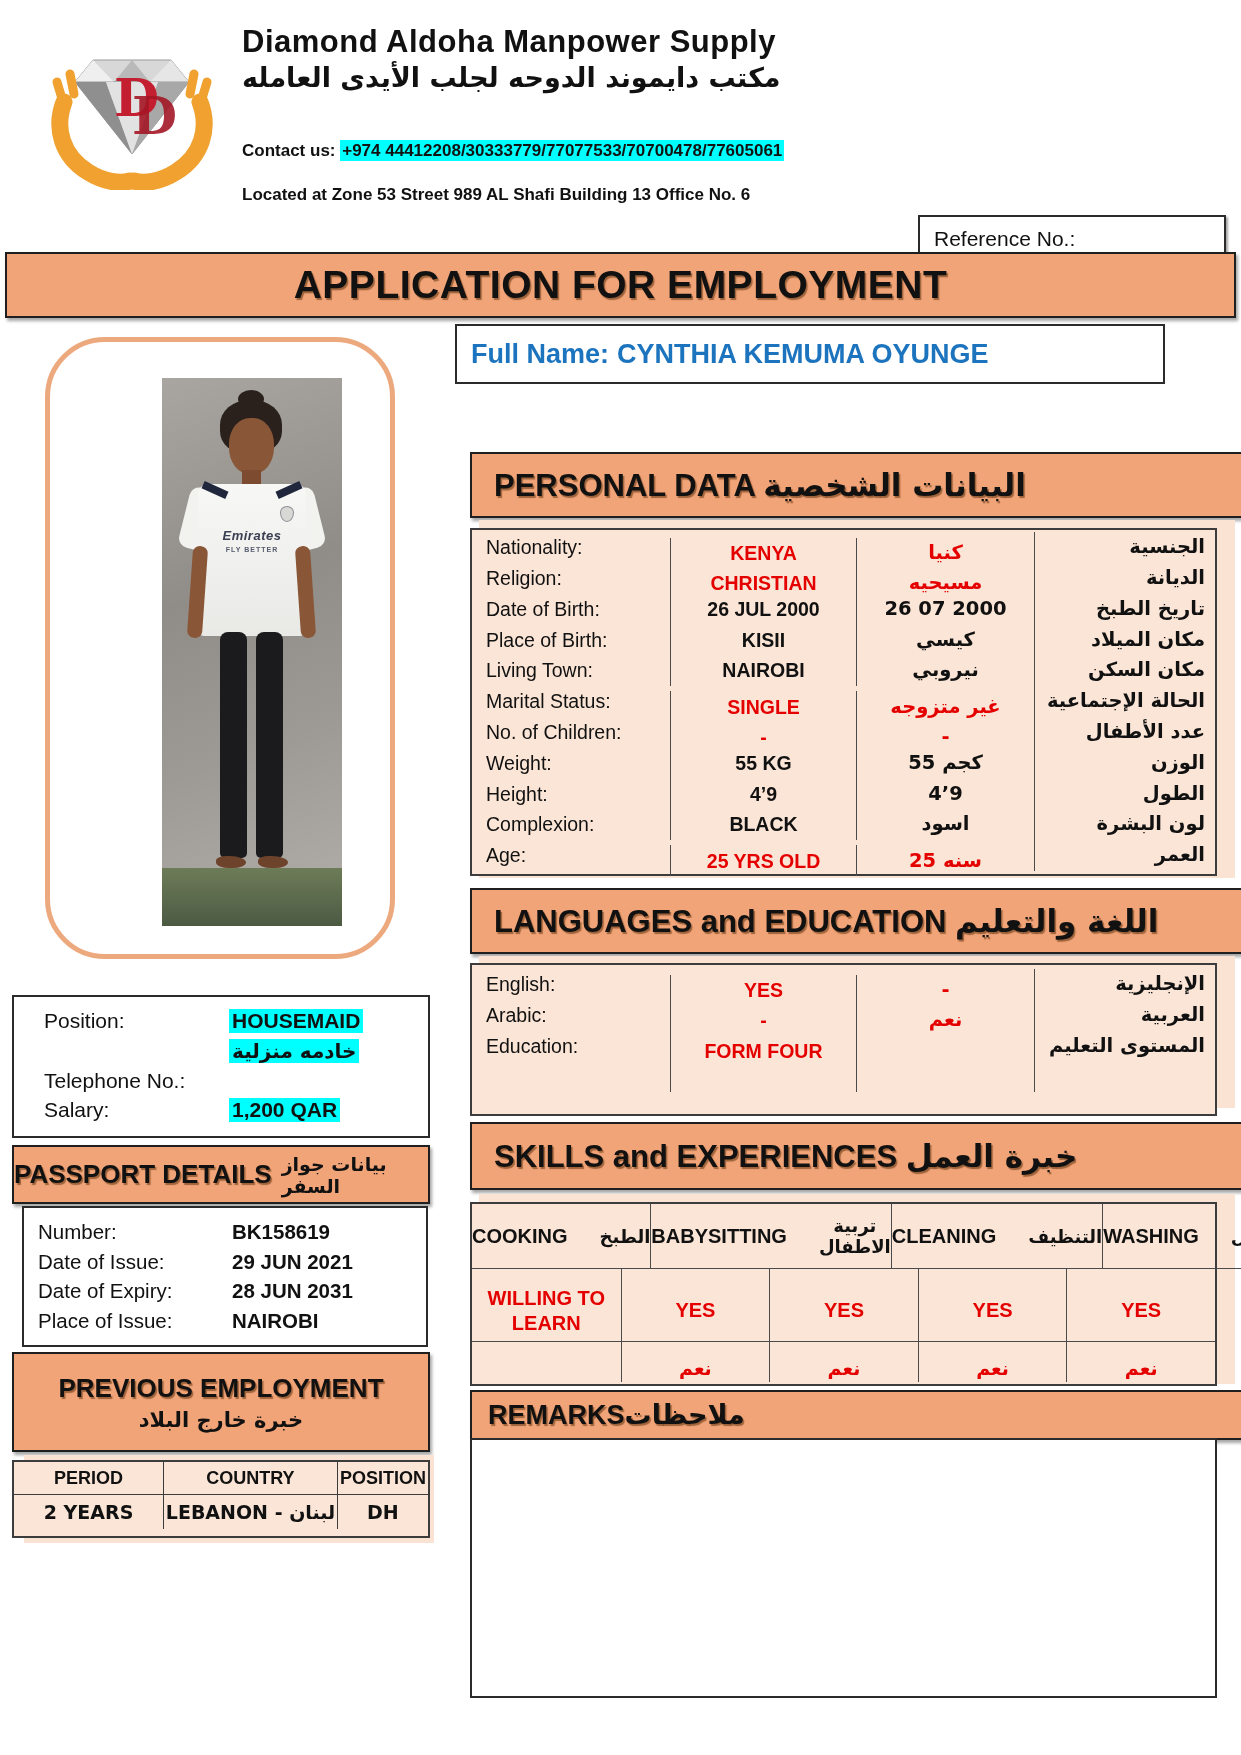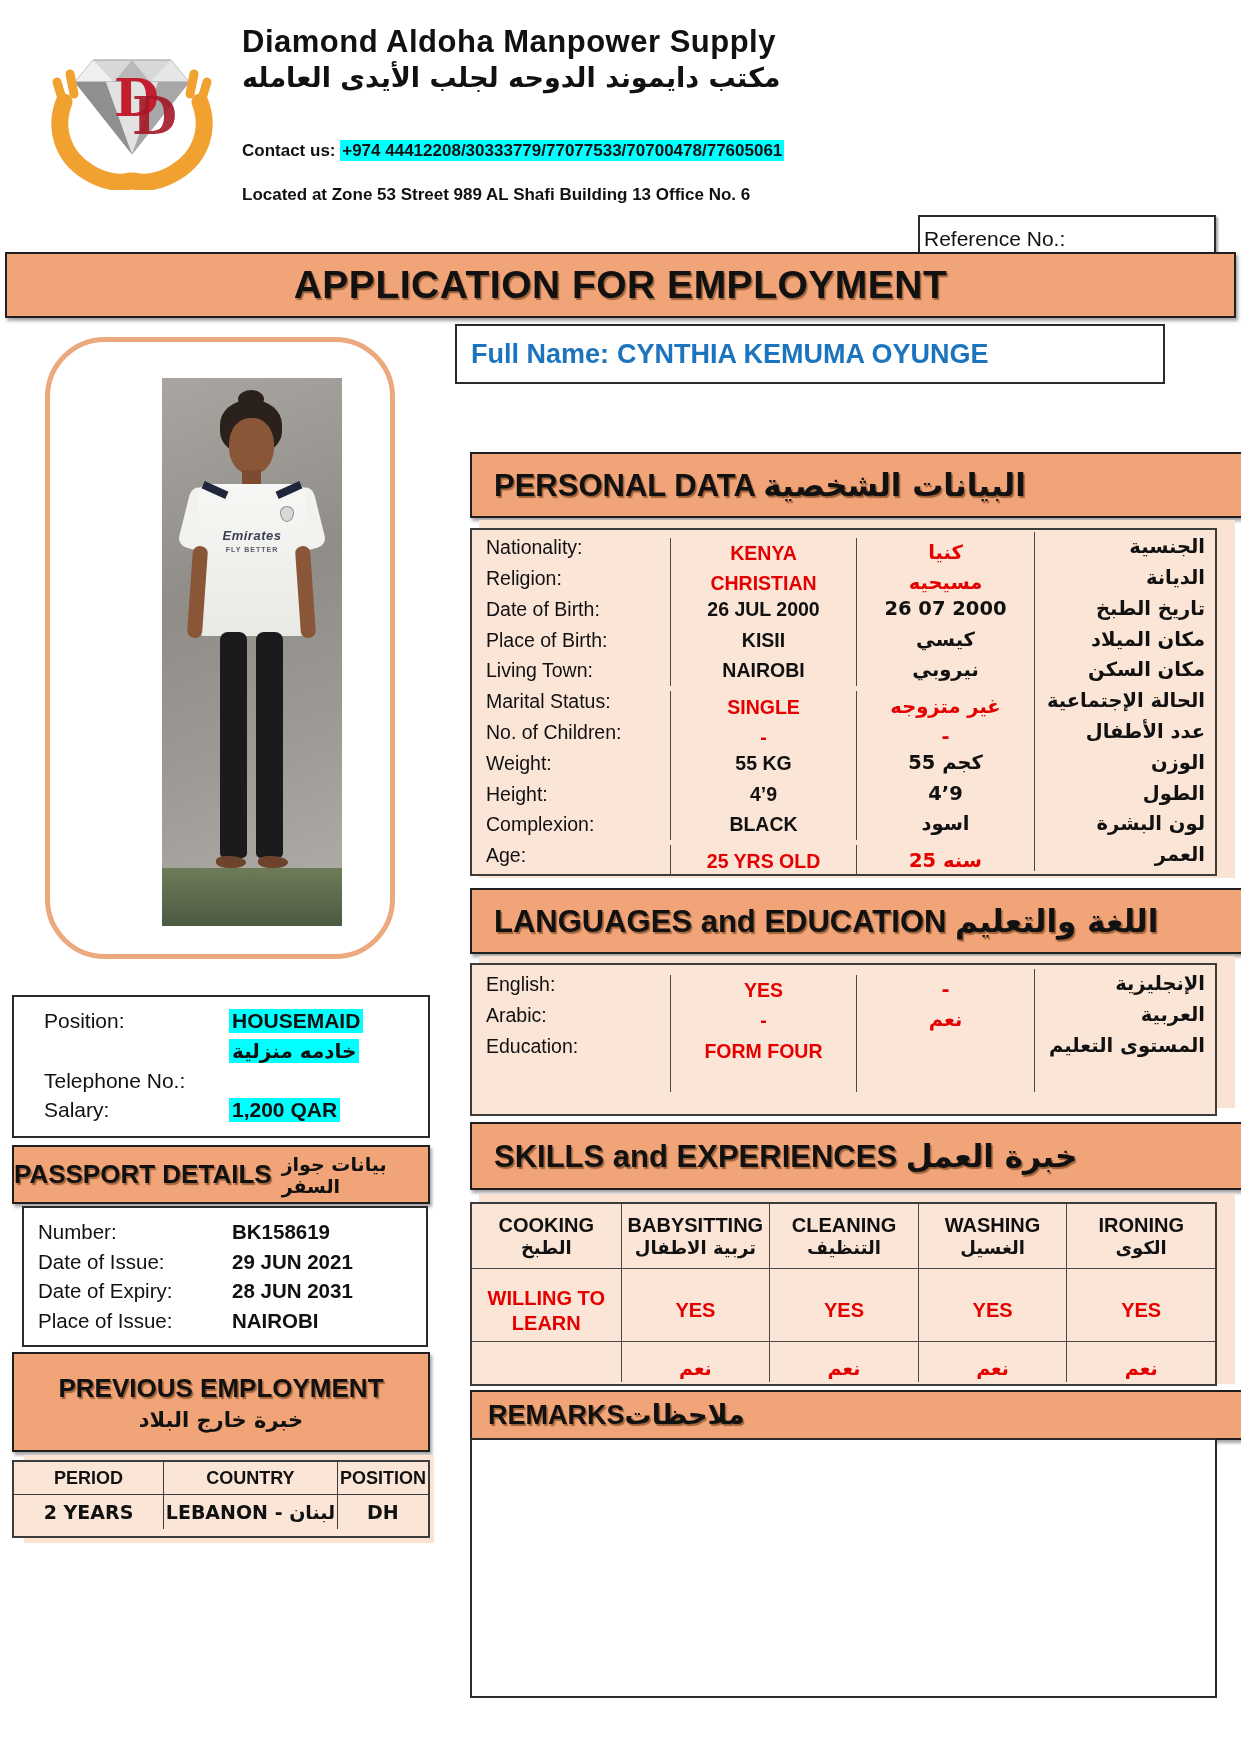--- a/index.html
+++ b/index.html
@@ -10,21 +10,21 @@
   .ar{font-family:"DejaVu Sans",sans-serif;}
   .abs{position:absolute;}
 
   
   .company-name{left:242px;top:24px;font-size:31px;font-weight:800;letter-spacing:.5px;}
   .company-name-ar{left:242px;top:62px;font-size:27px;font-weight:700;direction:rtl;}
   .contact-line{left:242px;top:141px;font-size:17px;font-weight:700;}
   .hl{background:#00FFFF;padding:1px 2px;}
   .address-line{left:242px;top:169px;font-size:17px;font-weight:700;margin-top:16px;}
   .reference-box{left:918px;top:215px;width:290px;height:43px;border:2px solid #2b2b2b;
-    box-shadow:2px 2px 2px rgba(0,0,0,.35);display:flex;align-items:center;padding-left:4px;font-size:21px;background:#fff;}
+    box-shadow:2px 2px 2px rgba(0,0,0,.35);display:flex;align-items:center;padding-left:14px;font-size:21px;background:#fff;}
 
   
   .section-banner{background:#F1A478;border:2px solid #1f1f1f;box-shadow:2px 3px 3px rgba(0,0,0,.35);
     display:flex;align-items:center;}
   .banner-text{font-weight:800;text-shadow:1.5px 1.5px 1px rgba(90,45,10,.55);white-space:nowrap;}
   .app-banner{left:5px;top:252px;width:1227px;height:62px;justify-content:center;}
   .app-banner .banner-text{font-size:39px;letter-spacing:.5px;}
 
   .fullname-box{left:455px;top:324px;width:692px;height:56px;border:2px solid #2b2b2b;background:#fff;
     display:flex;align-items:center;padding-left:14px;font-size:27px;font-weight:800;color:#1C74BE;}
@@ -102,21 +102,21 @@
   .previous-table{left:12px;top:1460px;width:414px;height:74px;font-size:19px;}
   .prev-row{display:grid;grid-template-columns:36% 42% 22%;height:34px;align-items:center;text-align:center;font-weight:700;}
   .prev-row.hdr{border-bottom:1.6px solid #3c3c3c;height:32px;font-size:18px;}
   .prev-cell{height:100%;display:flex;align-items:center;justify-content:center;}
   .prev-cell + .prev-cell{border-left:1.4px solid #3c3c3c;}
 
   .skills-banner{left:470px;top:1122px;width:761px;height:64px;padding-left:22px;}
   .bd-skills{left:479px;top:1194px;width:756px;height:190px;}
   .skills-table{left:470px;top:1202px;width:743px;height:180px;}
   .sk-row{display:grid;grid-template-columns:repeat(5,1fr);}
-  .sk-cell{display:flex;flex-direction:column;align-items:center;justify-content:center;text-align:center;}
+  .sk-cell{display:flex;flex-direction:row;align-items:center;justify-content:center;text-align:center;gap:32px;}
   .sk-cell + .sk-cell{border-left:1.4px solid #4a4a4a;}
   .sk-hdr{height:64px;border-bottom:1.6px solid #4a4a4a;}
   .sk-hdr .en{font-size:20px;font-weight:700;}
   .sk-hdr .arl{font-size:18px;font-weight:700;}
   .sk-val{height:72px;border-bottom:1.6px solid #4a4a4a;}
   .sk-val .v{font-size:20px;font-weight:700;line-height:1.25;padding:0 8px;}
   .sk-nam{height:40px;}
   .sk-nam .v{font-size:19px;font-weight:700;}
 
   .remarks-banner{left:470px;top:1390px;width:761px;height:46px;padding-left:16px;}

